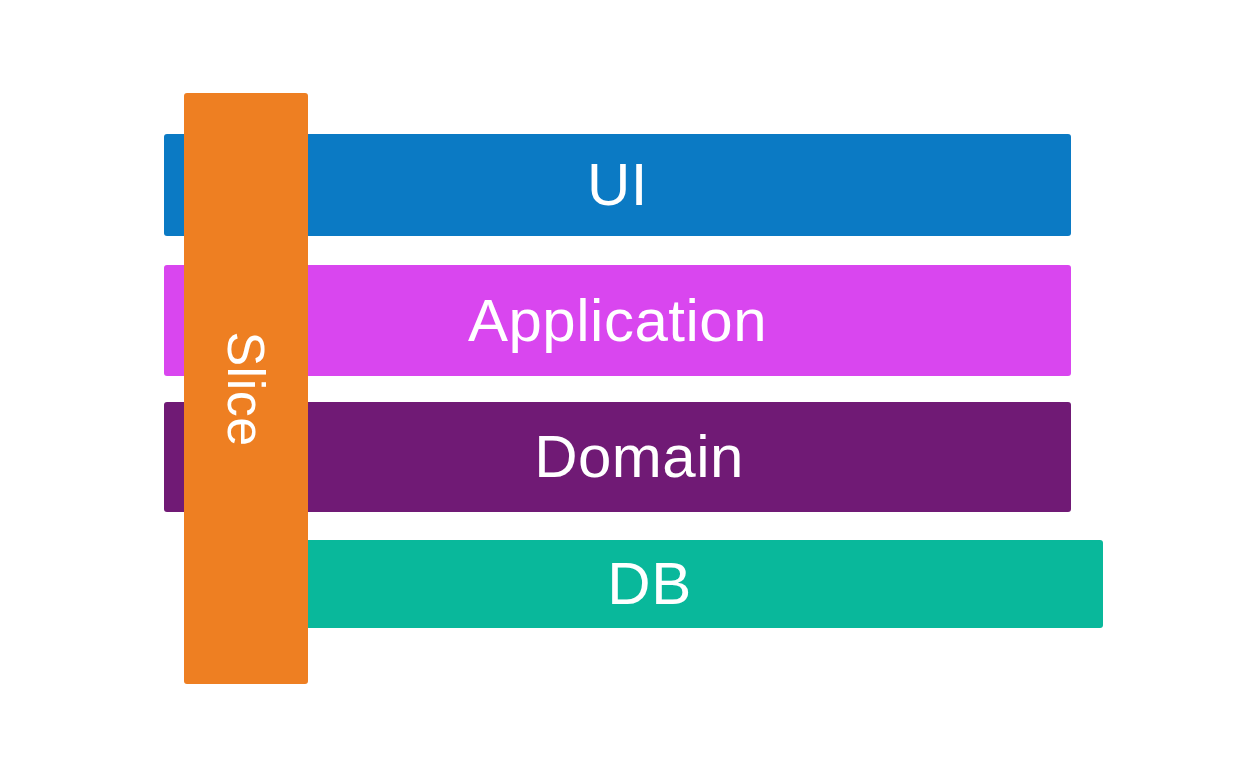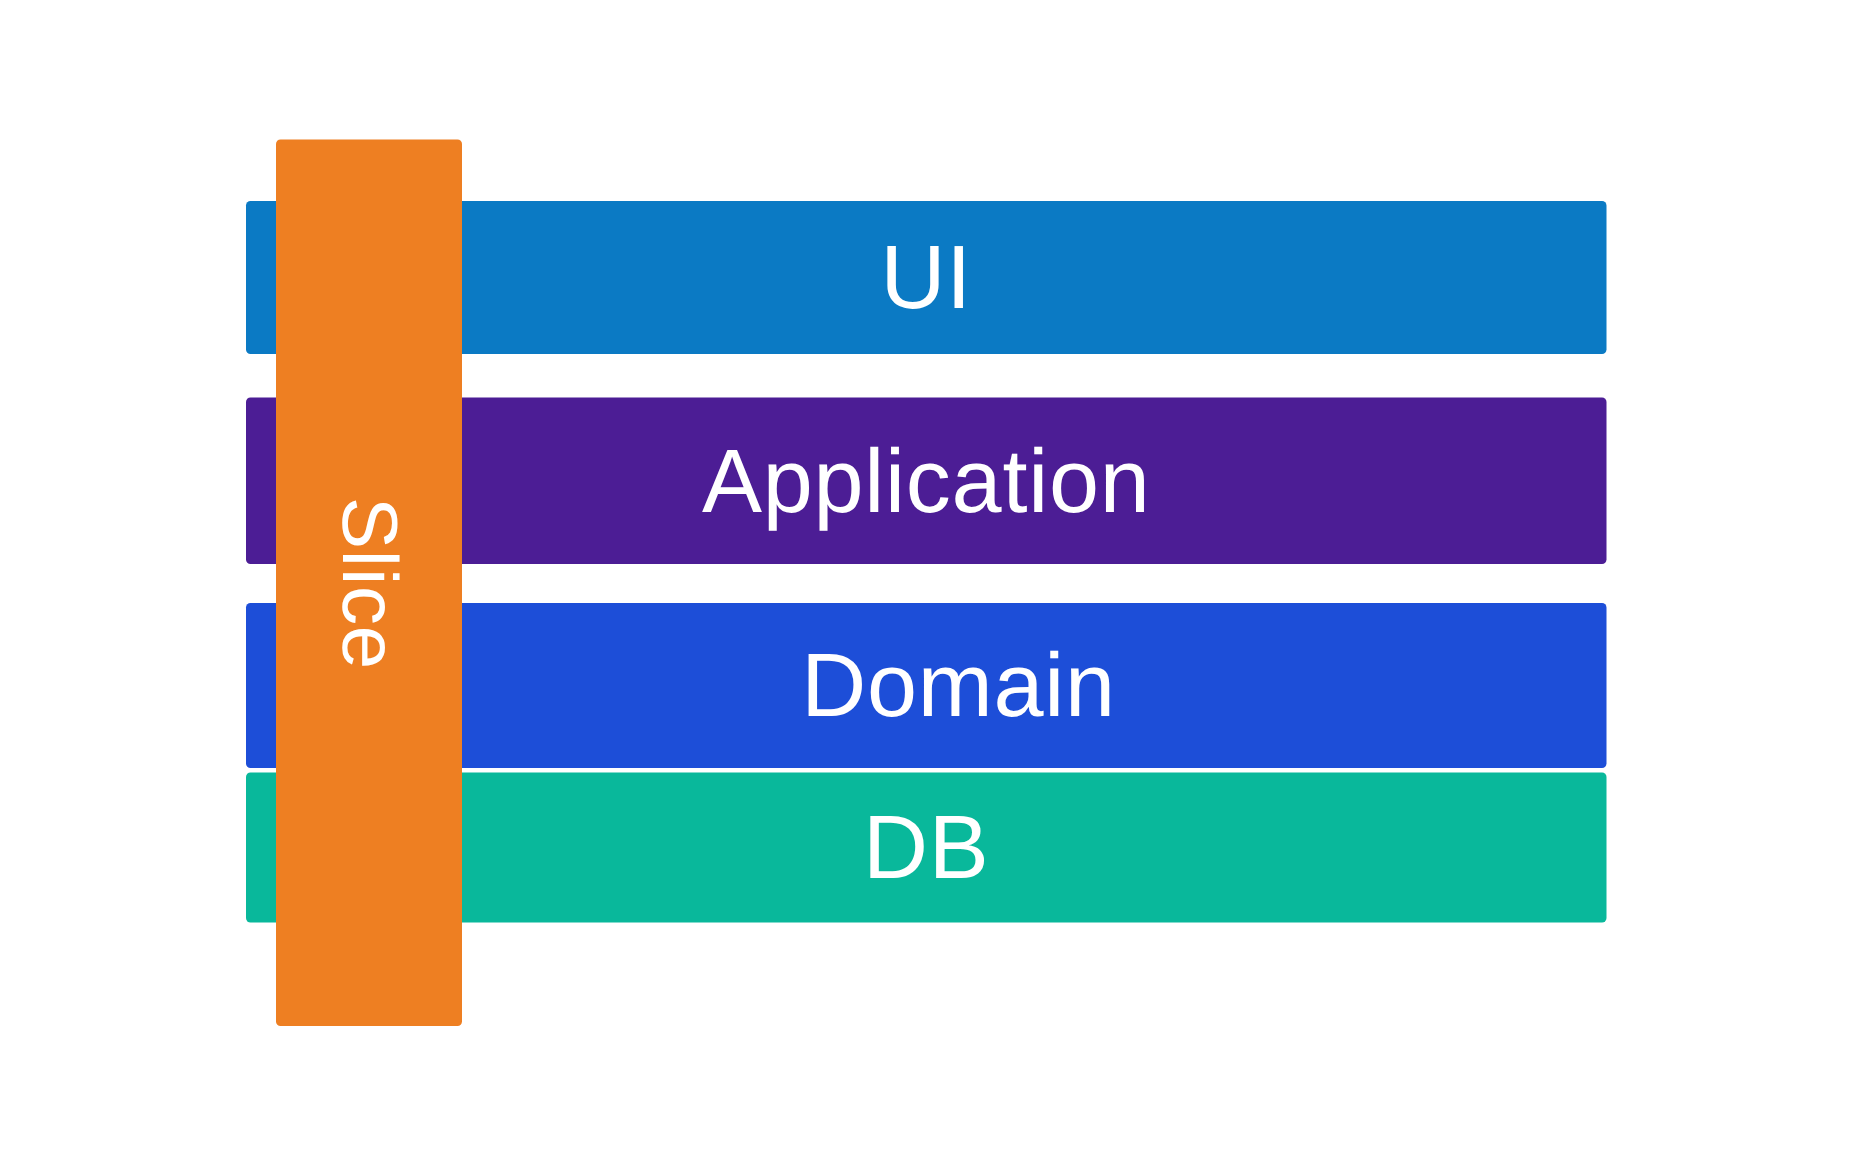--- a/index.html
+++ b/index.html
@@ -33,21 +33,21 @@
     font-family: "Liberation Sans", sans-serif;
     font-weight: 300;
     font-size: 60px;
     letter-spacing: 0.5px;
     line-height: 1;
     -webkit-font-smoothing: antialiased;
   }
   #bar-ui      { top: 134px; height: 102px; }
   #bar-app     { top: 265px; height: 111px; }
   #bar-domain  { top: 402px; height: 110px; }
-  #bar-db      { top: 515px; height: 100px; }
+  #bar-db      { top: 540px; height: 88px; margin-left: 32px; }
 
   .slice-column {
     position: absolute;
     left: 184px;
     top: 93px;
     width: 124px;
     height: 591px;
     border-radius: 3px;
     display: flex;
     align-items: center;
@@ -68,25 +68,25 @@
 </style>
 </head>
 <body>
 
 <div id="canvas" style="width: 1250px; height: 781px; background-color: rgb(255, 255, 255);">
 
   <div class="layer-bar" id="bar-ui" style="background-color: rgb(11, 122, 196);">
     <span class="layer-label" style="color: rgb(255, 255, 255);">UI</span>
   </div>
 
-  <div class="layer-bar" id="bar-app" style="background-color: #4c1d95;">
+  <div class="layer-bar" id="bar-app" style="background-color: #d946ef;">
     <span class="layer-label" style="color: rgb(255, 255, 255);">Application</span>
   </div>
 
-  <div class="layer-bar" id="bar-domain" style="background-color: #1d4ed8; padding-left: 43px;">
+  <div class="layer-bar" id="bar-domain" style="background-color: #701a75; padding-left: 43px;">
     <span class="layer-label" style="color: rgb(255, 255, 255);">Domain</span>
   </div>
 
   <div class="layer-bar" id="bar-db" style="background-color: rgb(9, 184, 155);">
     <span class="layer-label" style="color: rgb(255, 255, 255);">DB</span>
   </div>
 
   <div class="slice-column" id="slice-column" style="background-color: rgb(238, 127, 34);">
     <span class="slice-label" style="color: rgb(255, 255, 255);">Slice</span>
   </div>

